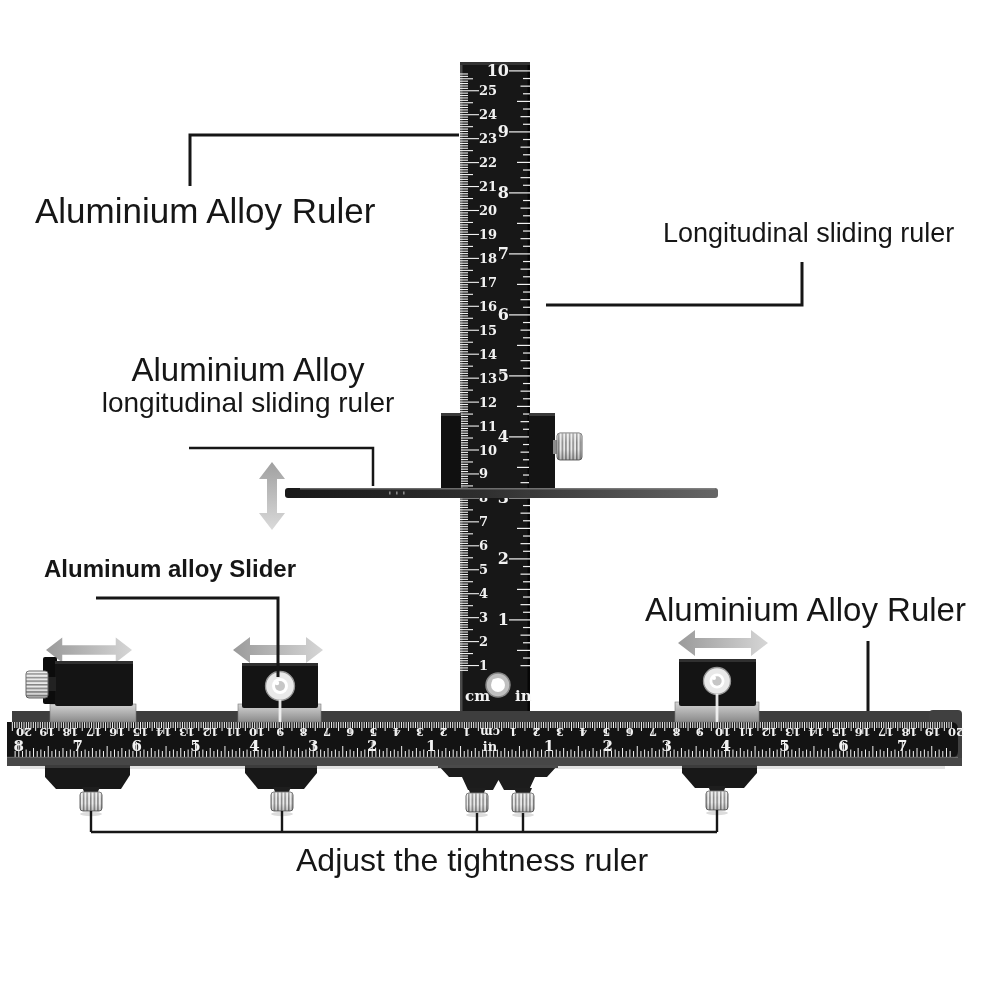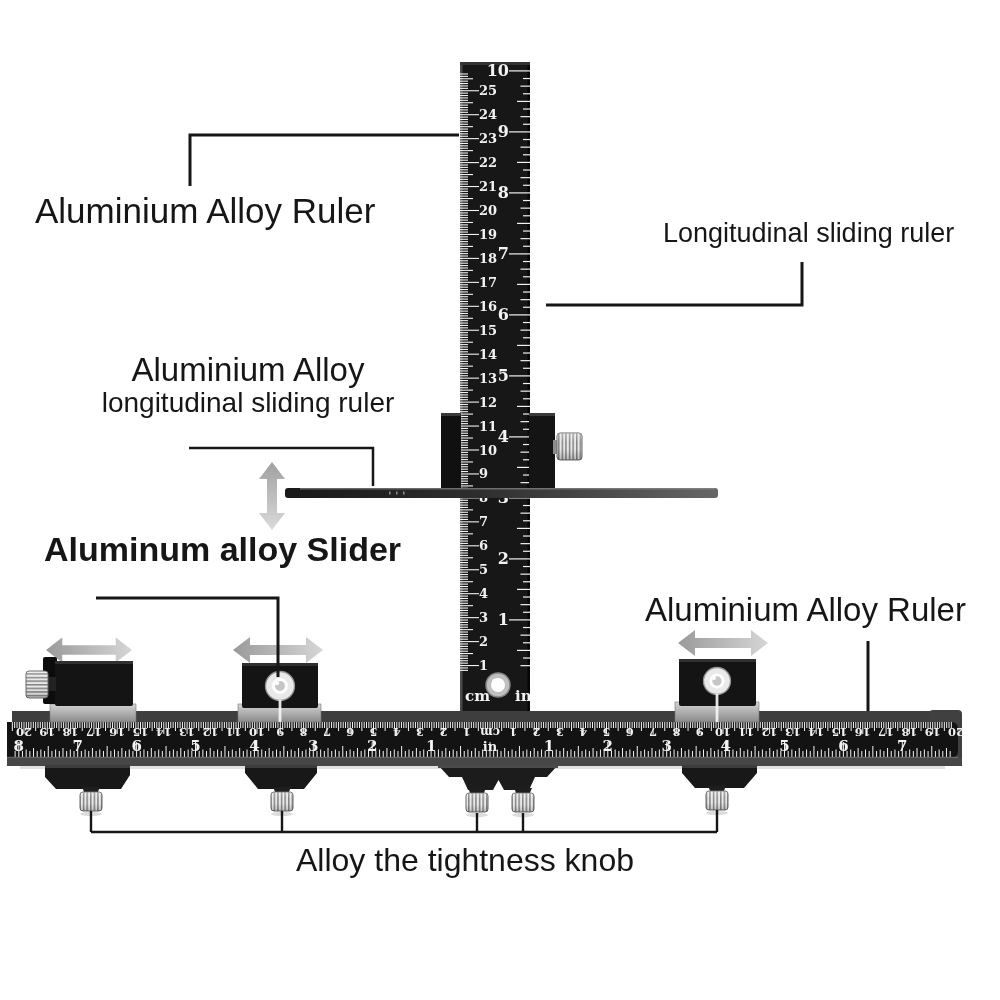--- a/index.html
+++ b/index.html
@@ -1289,20 +1289,20 @@
 
   <div class="lbl" style="left:35px;top:192px;font-size:35px">Aluminium Alloy Ruler</div>
 
   <div class="lbl" style="left:663px;top:219px;font-size:27px">Longitudinal sliding ruler</div>
 
   <div class="lbl center" style="left:88px;top:352px;width:320px">
     <div style="font-size:33px">Aluminium Alloy</div>
     <div style="font-size:28px">longitudinal sliding ruler</div>
   </div>
 
-  <div class="lbl" style="left:44px;top:531px;font-size:34px;font-weight:700">Aluminum alloy Slider</div>
+  <div class="lbl" style="left:44px;top:556px;font-size:24px;font-weight:700">Aluminum alloy Slider</div>
 
   <div class="lbl" style="left:645px;top:592px;font-size:33px">
     <span>Aluminium Alloy</span><span class="b"> Ruler</span>
   </div>
 
-  <div class="lbl" style="left:296px;top:843px;font-size:32px">Alloy the tightness knob</div>
+  <div class="lbl" style="left:296px;top:843px;font-size:32px">Adjust the tightness ruler</div>
 </div>
 
 </body></html>

